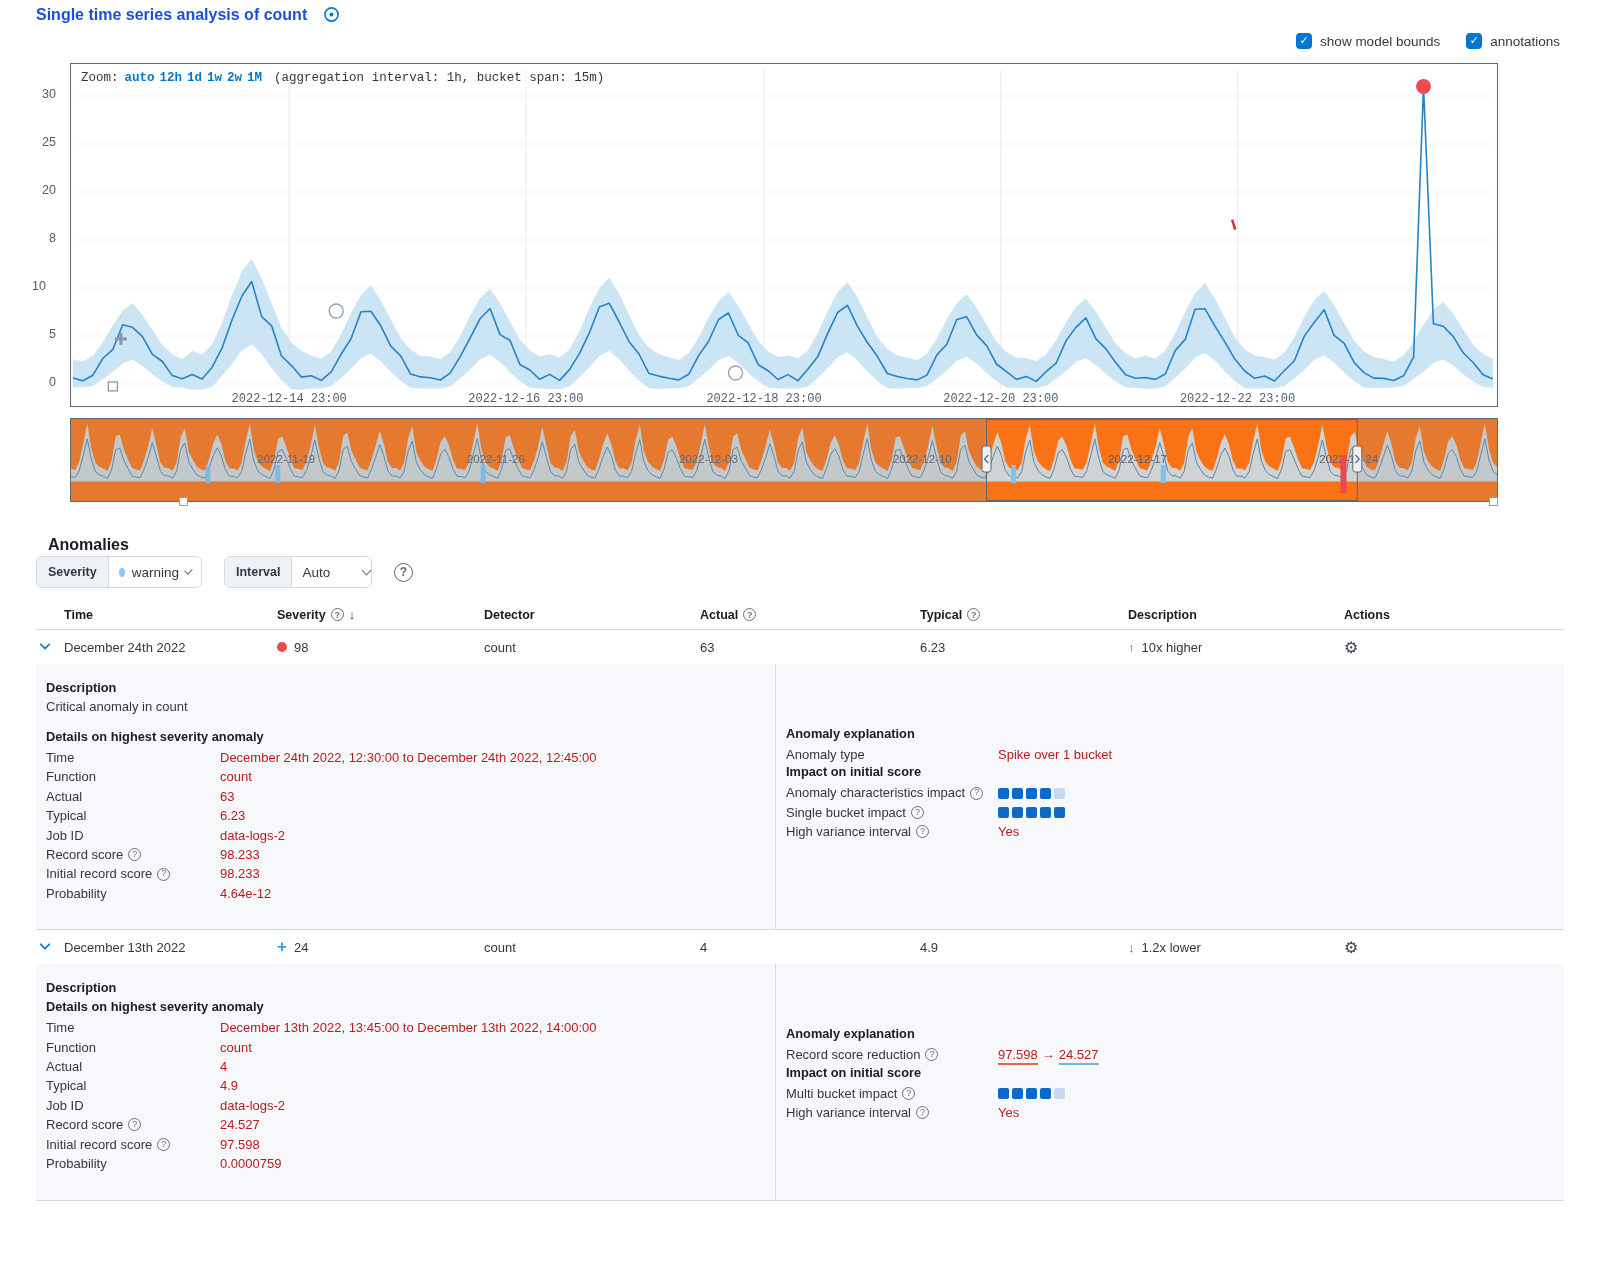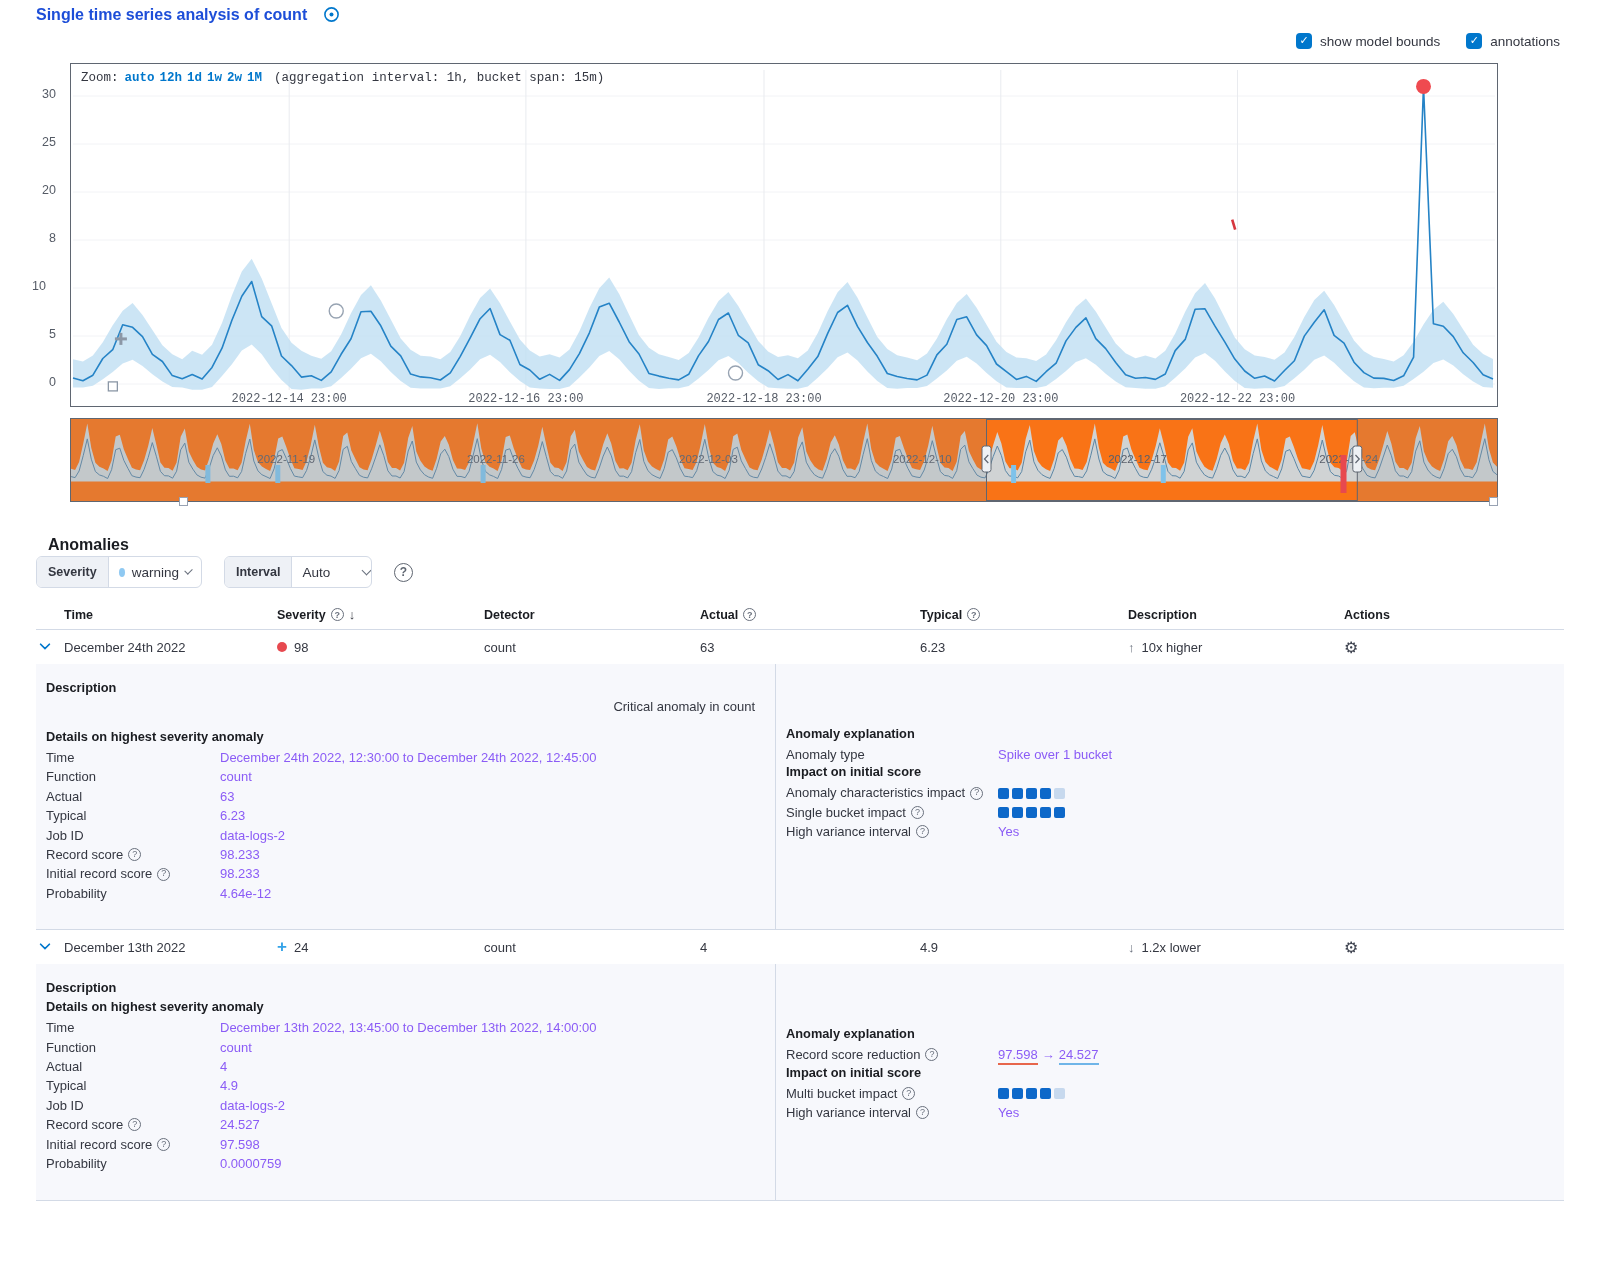--- a/index.html
+++ b/index.html
@@ -58,25 +58,25 @@
   .plus-warn { color:#35a3e8; font-weight:900; font-size:17px; line-height:10px; }
   .dir-arrow { color:#69707d; font-size:13px; }
   .gear-btn { background:none; border:none; cursor:pointer; font-size:16px; color:#3f4450; padding:0; margin-left:12px; }
   .gear-btn::after { content:"⚙"; }
 
   
   .panel { background:#f7f8fc; border-bottom:1px solid #d3dae6; display:flex; }
   .panel-left { width:739px; padding:16px 20px 26px 10px; }
   .panel-right { flex:1; border-left:1px solid #d3dae6; padding:62px 0 26px 10px; }
   .sec-h { font-weight:700; font-size:12.8px; color:#1a1c21; margin-bottom:4px; }
-  .desc-text { font-size:13px; margin-bottom:15px;text-align:right; }
+  .desc-text { font-size:13px; margin-bottom:15px; }
   .kv { display:flex; align-items:center; line-height:19.4px; min-height:19.4px; font-size:13px; }
   .kv-l { flex:0 0 174px; display:flex; align-items:center; gap:5px; }
   .panel-right .kv-l { flex:0 0 212px; }
-  .kv-v { color:#8b5cf6; }
+  .kv-v { color:#b91c1c; }
   .mt { }
   .squares { display:inline-flex; gap:3px; align-items:center; }
   .sq { width:11px; height:11px; border-radius:2px; background:#c7d9ee; }
   .sq.on { background:#0d68c9; }
   .rs-from { border-bottom:2px solid #e7664c; padding-bottom:1px; }
   .rs-to { border-bottom:2px solid #6fb5e8; padding-bottom:1px; }
   .rs-arr { margin:0 4px; }
 </style>
 </head>
 <body>

